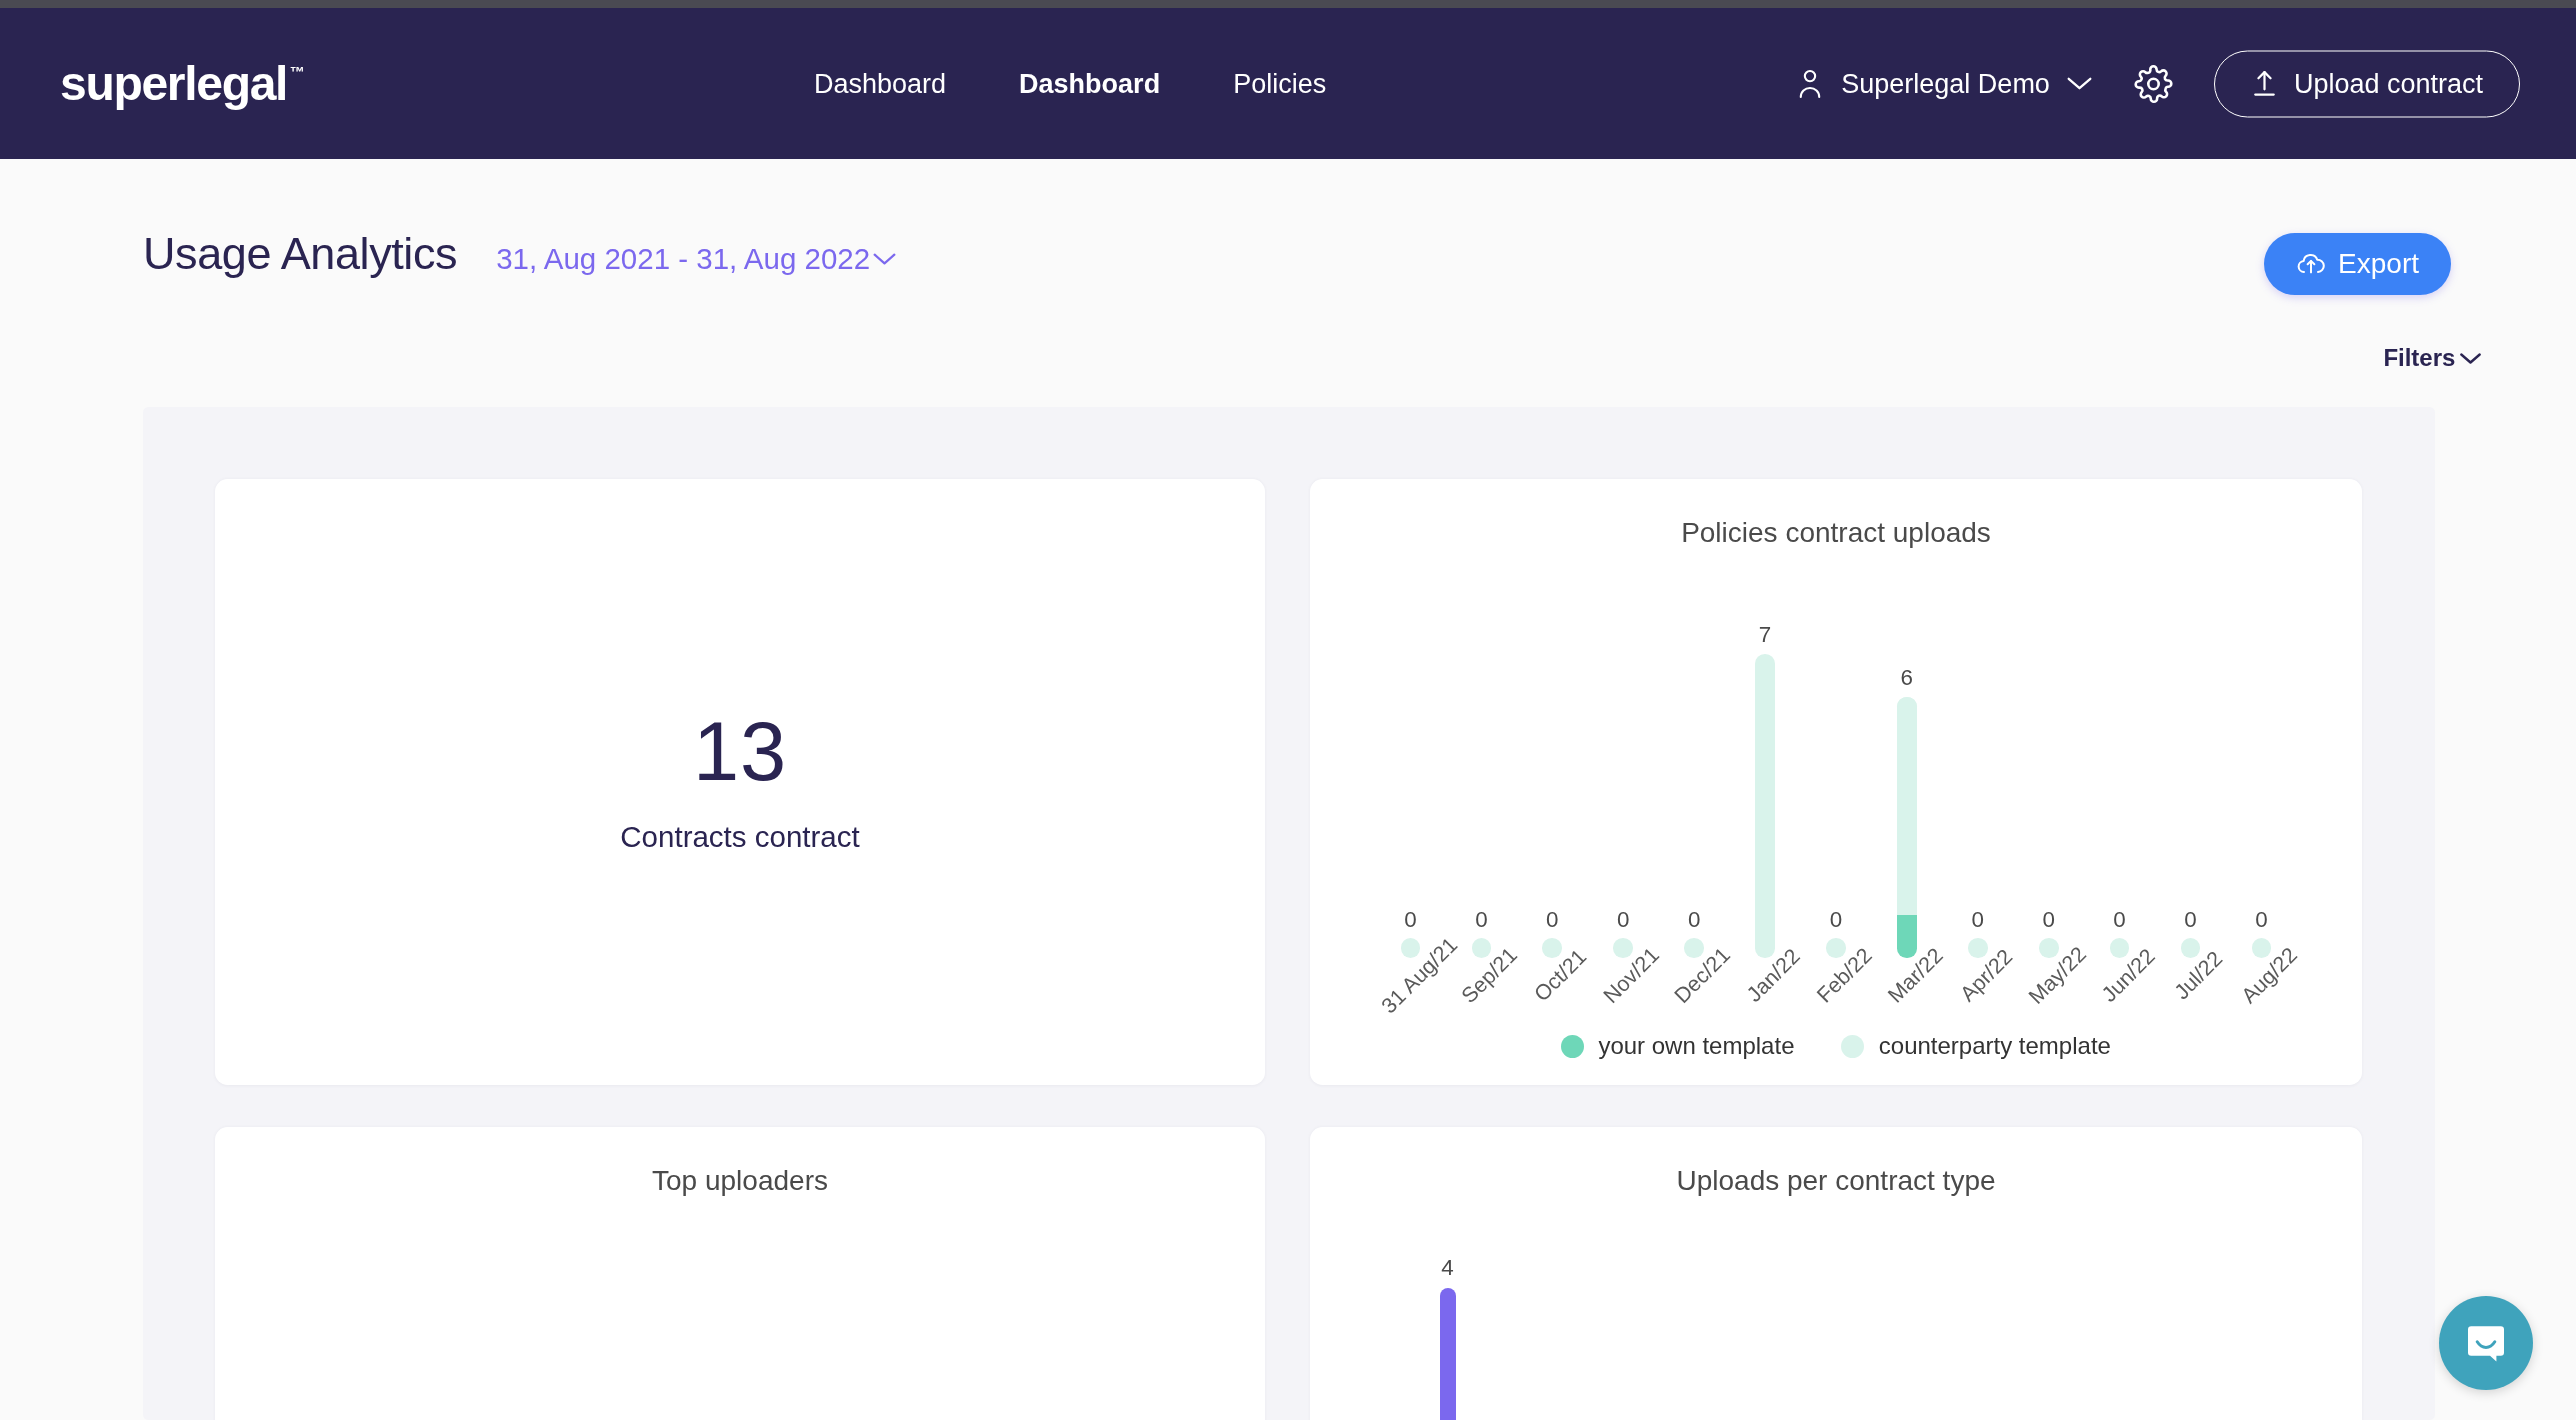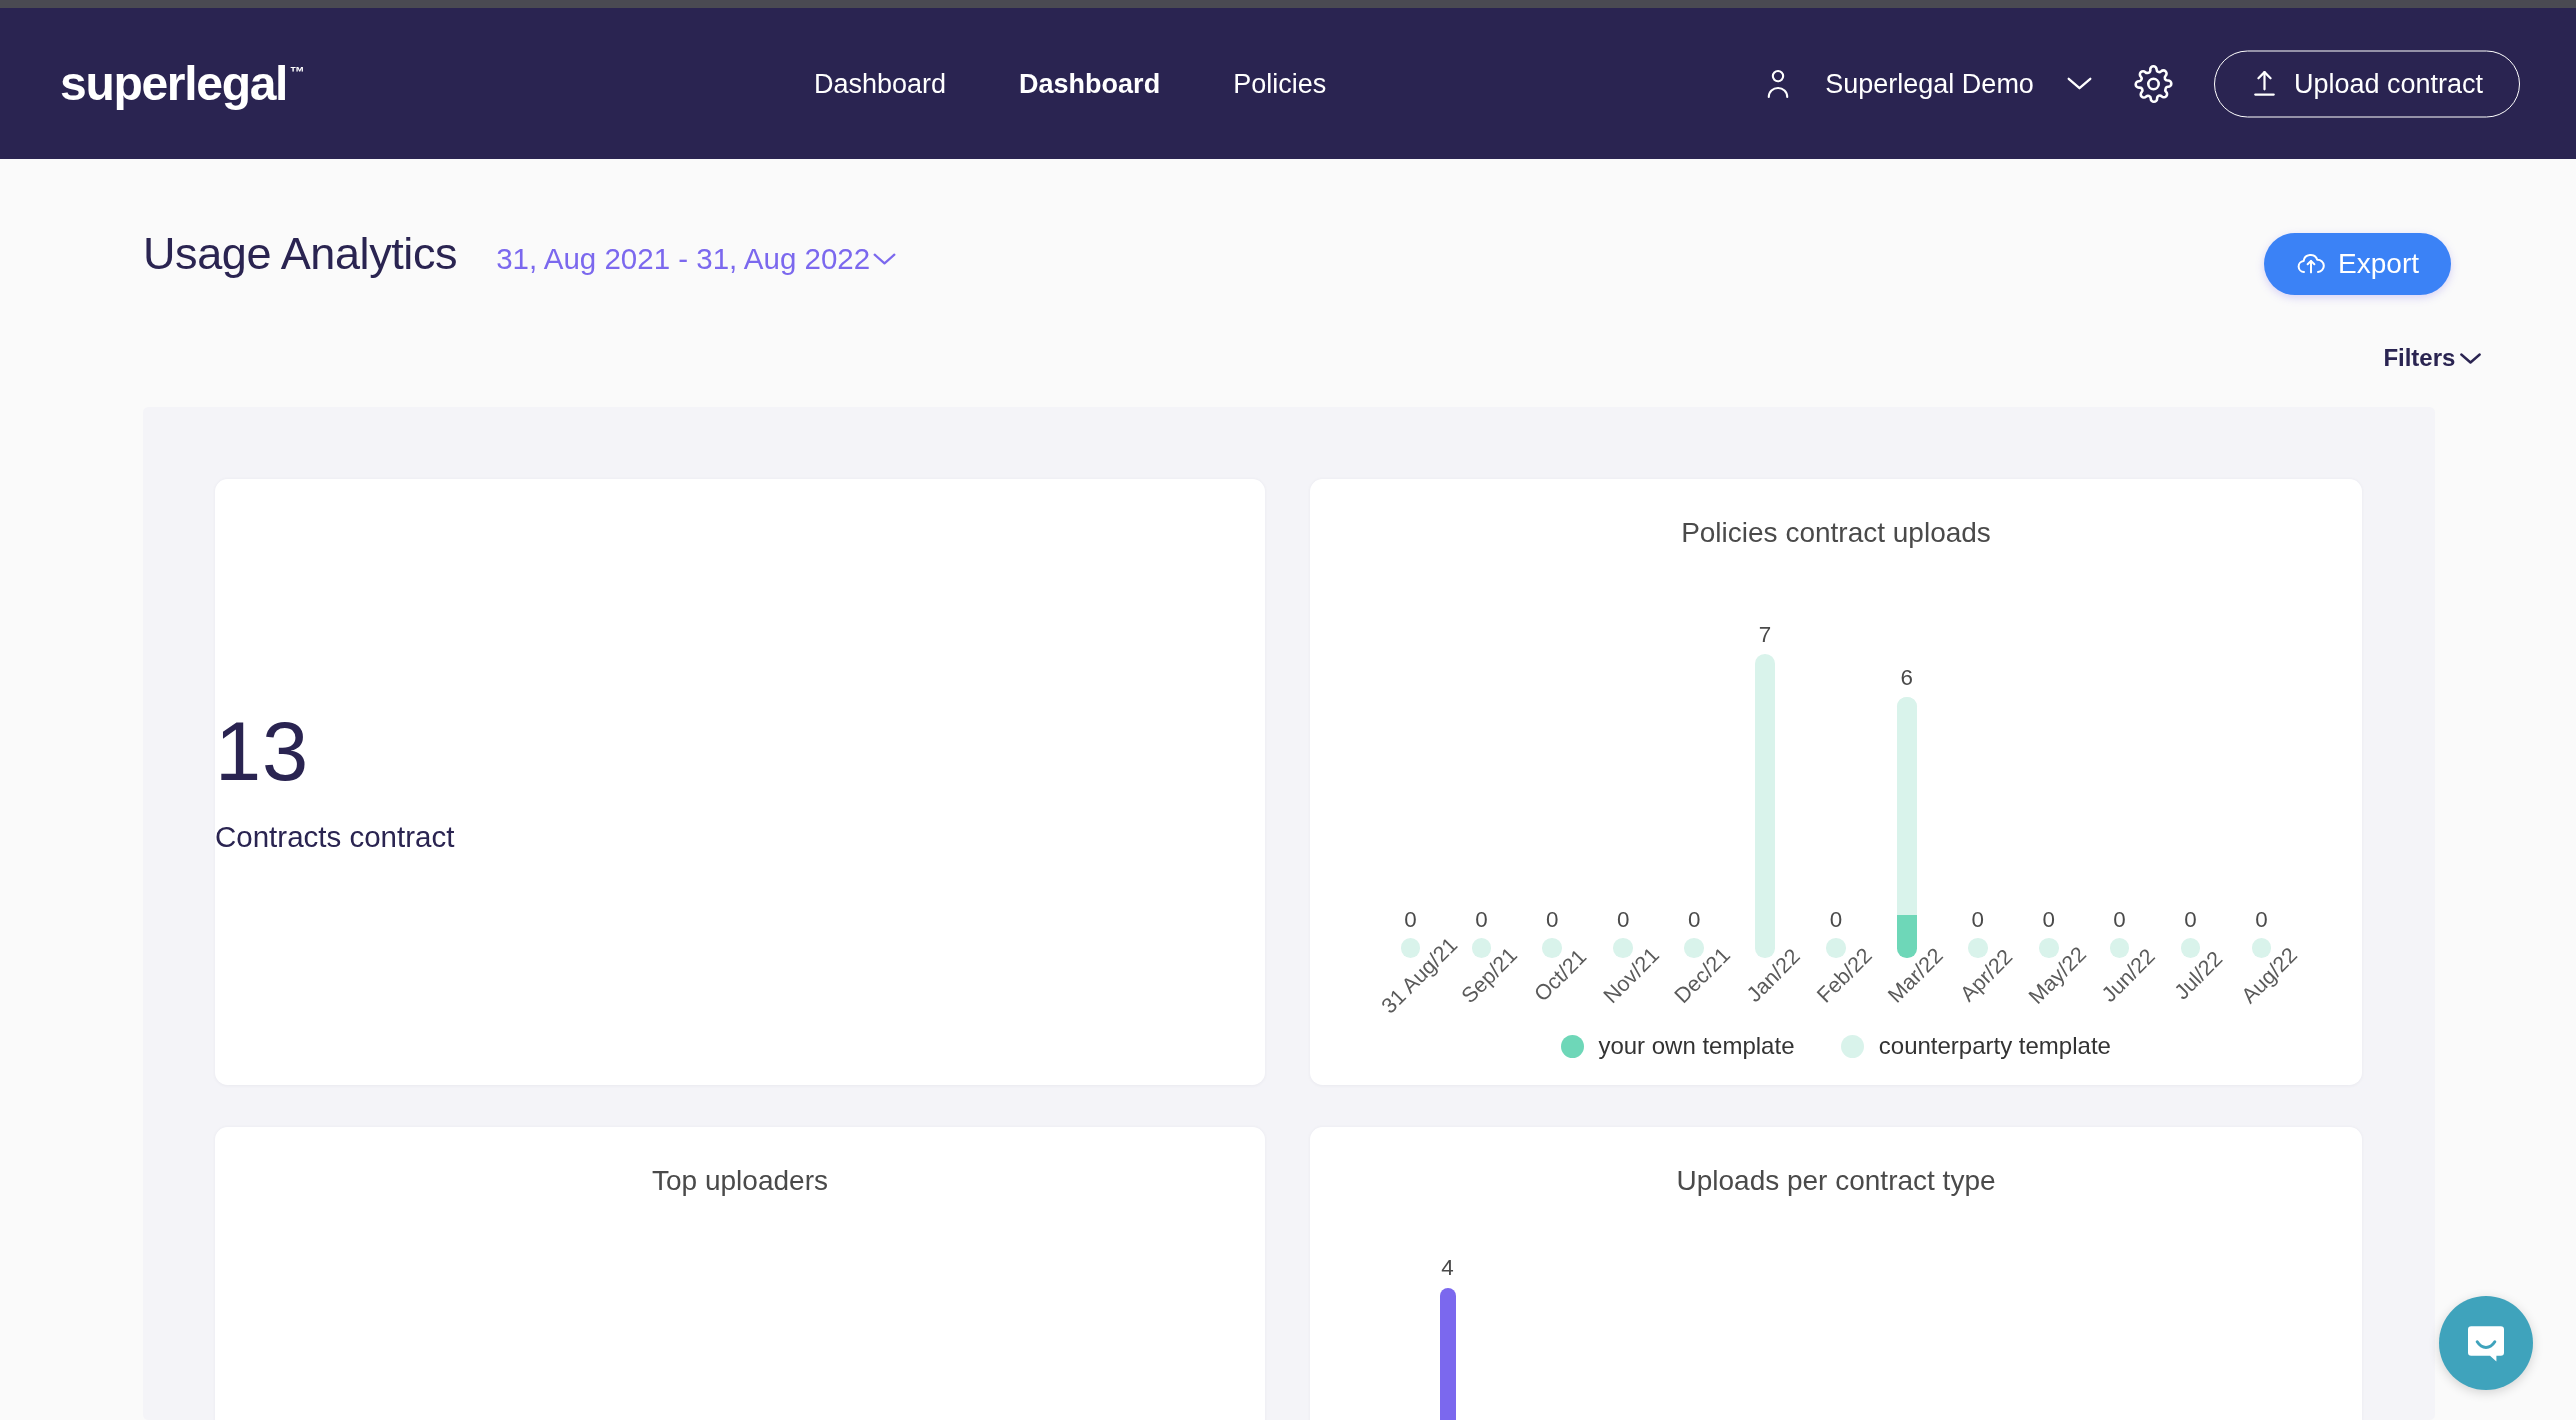--- a/index.html
+++ b/index.html
@@ -49,21 +49,21 @@
     cursor: pointer; font-weight: 400;
   }
   .nav-link.active { font-weight: 700; }
 
   .header-right {
     position: absolute; right: 56px; top: 50%;
     transform: translateY(-50%);
     display: flex; align-items: center;
   }
   .user-menu {
-    display: flex; align-items: center; gap: 32px;
+    display: flex; align-items: center; gap: 16px;
     cursor: pointer; margin-right: 41px;
   }
   .user-name { font-size: 27px; color: #FFFFFF; white-space: nowrap; }
   .icon-svg { display: block; }
   .gear-btn { cursor: pointer; margin-right: 41px; display: flex; }
   .upload-btn {
     display: flex; align-items: center; gap: 16px;
     border: 1.8px solid #FFFFFF; border-radius: 39px;
     padding: 17px 36px; cursor: pointer;
   }
@@ -125,21 +125,21 @@
     width: 100%; text-align: center;
     font-size: 28px; color: #4A4A4A; font-weight: 400;
     position: absolute; top: 38px; left: 0;
   }
 
   
   .kpi-wrap {
     position: absolute; top: 0; left: 0;
     width: 100%; height: 100%;
     display: flex; flex-direction: column;
-    align-items: flex-start; justify-content: center;
+    align-items: center; justify-content: center;
   }
   .kpi-number {
     font-size: 83px; color: #2A2451; font-weight: 400;
     line-height: 1; letter-spacing: 0.9px;
   }
   .kpi-label {
     font-size: 29.5px; color: #2A2451; margin-top: 27px; font-weight: 400;
   }
 
   

